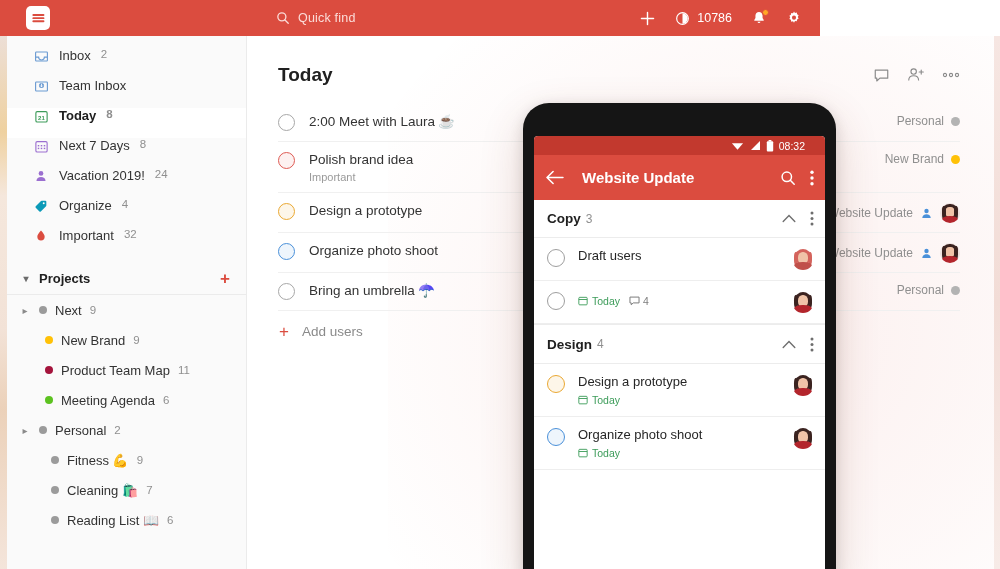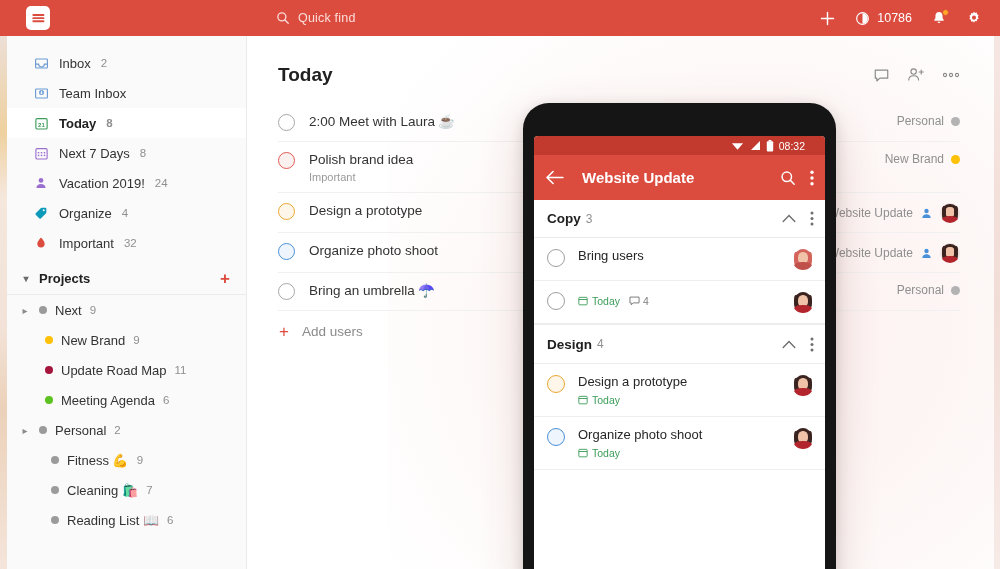--- a/index.html
+++ b/index.html
@@ -23,21 +23,21 @@
                                 #f0ddd0 55%, #e8c9ad 70%, #f2e0d4 100%);
     opacity: .85;
   }
   .edge-right {
     position: absolute; right: 0; top: 36px; width: 6px; height: 533px;
     background: linear-gradient(180deg,#f6e6e2 0%, #f2dcd6 50%, #f7ebe7 100%);
   }
 
   
   .topbar {
-    position: absolute; left: 0; top: 0; width: 1000px; height: 36px;
+    position: absolute; left: 0; top: 0; width: 820px; height: 36px;
     background: #db4c3f;
     display: flex; align-items: center;
     z-index: 40;
   }
   .logo-box {
     position: absolute; left: 26px; top: 6px;
     width: 24px; height: 24px; border-radius: 5px; background: #fff;
     display: flex; align-items: center; justify-content: center;
   }
   .logo-box svg { display: block; }
@@ -65,21 +65,21 @@
   
   .sidebar {
     position: absolute; left: 7px; top: 36px;
     width: 240px; height: 533px;
     background: #fafafa;
     border-right: 1px solid #ebebeb;
     overflow: hidden;
   }
   .nav-row {
     position: relative;
-    display: flex; align-items: center;
+    display: flex; align-items: flex-start;
     height: 30px;
     padding-left: 26px;
     gap: 10px;
     font-size: 13px; color: #333;
     cursor: pointer;
   }
   .nav-row.active { background: #ffffff; font-weight: bold; }
   .nav-row.active .nav-label { font-weight: bold; color: #202020; }
   .nav-ico { width: 16px; height: 16px; display: flex; align-items: center; justify-content: center; flex: 0 0 16px; }
   .nav-label { color: #333; }
@@ -400,21 +400,21 @@
 
     <div class="proj-row child">
       <span class="dot" style="background:#ffc107"></span>
       <span class="pname">New Brand</span>
       <span class="pcount">9</span>
     </div>
 
 
     <div class="proj-row child">
       <span class="dot" style="background:#a4143c"></span>
-      <span class="pname">Update Road Map</span>
+      <span class="pname">Product Team Map</span>
       <span class="pcount">11</span>
     </div>
 
     <div class="proj-row child">
       <span class="dot" style="background:#5cc220"></span>
       <span class="pname">Meeting Agenda</span>
       <span class="pcount">6</span>
     </div>
 
     <div class="proj-row">
@@ -627,21 +627,21 @@
                 <circle cx="2" cy="7.5" r="1.5" fill="#6e6e6e"></circle>
                 <circle cx="2" cy="12.9" r="1.5" fill="#6e6e6e"></circle>
             </svg>
           </span>
         </span>
       </div>
 
       <div class="m-task">
         <span class="m-cbox" style="border-color:#9e9e9e"></span>
         <div class="m-body">
-            <div class="m-title">Bring users</div>
+            <div class="m-title">Draft users</div>
           </div>
         <span class="m-av">
           <span class="face">
             <span class="hair" style="background:#d4635c"></span>
             <span class="skin"></span>
             <span class="side l" style="background:#d4635c"></span>
             <span class="side r" style="background:#d4635c"></span>
             <span class="body" style="background:#c0504a"></span>
           </span>
         </span>

